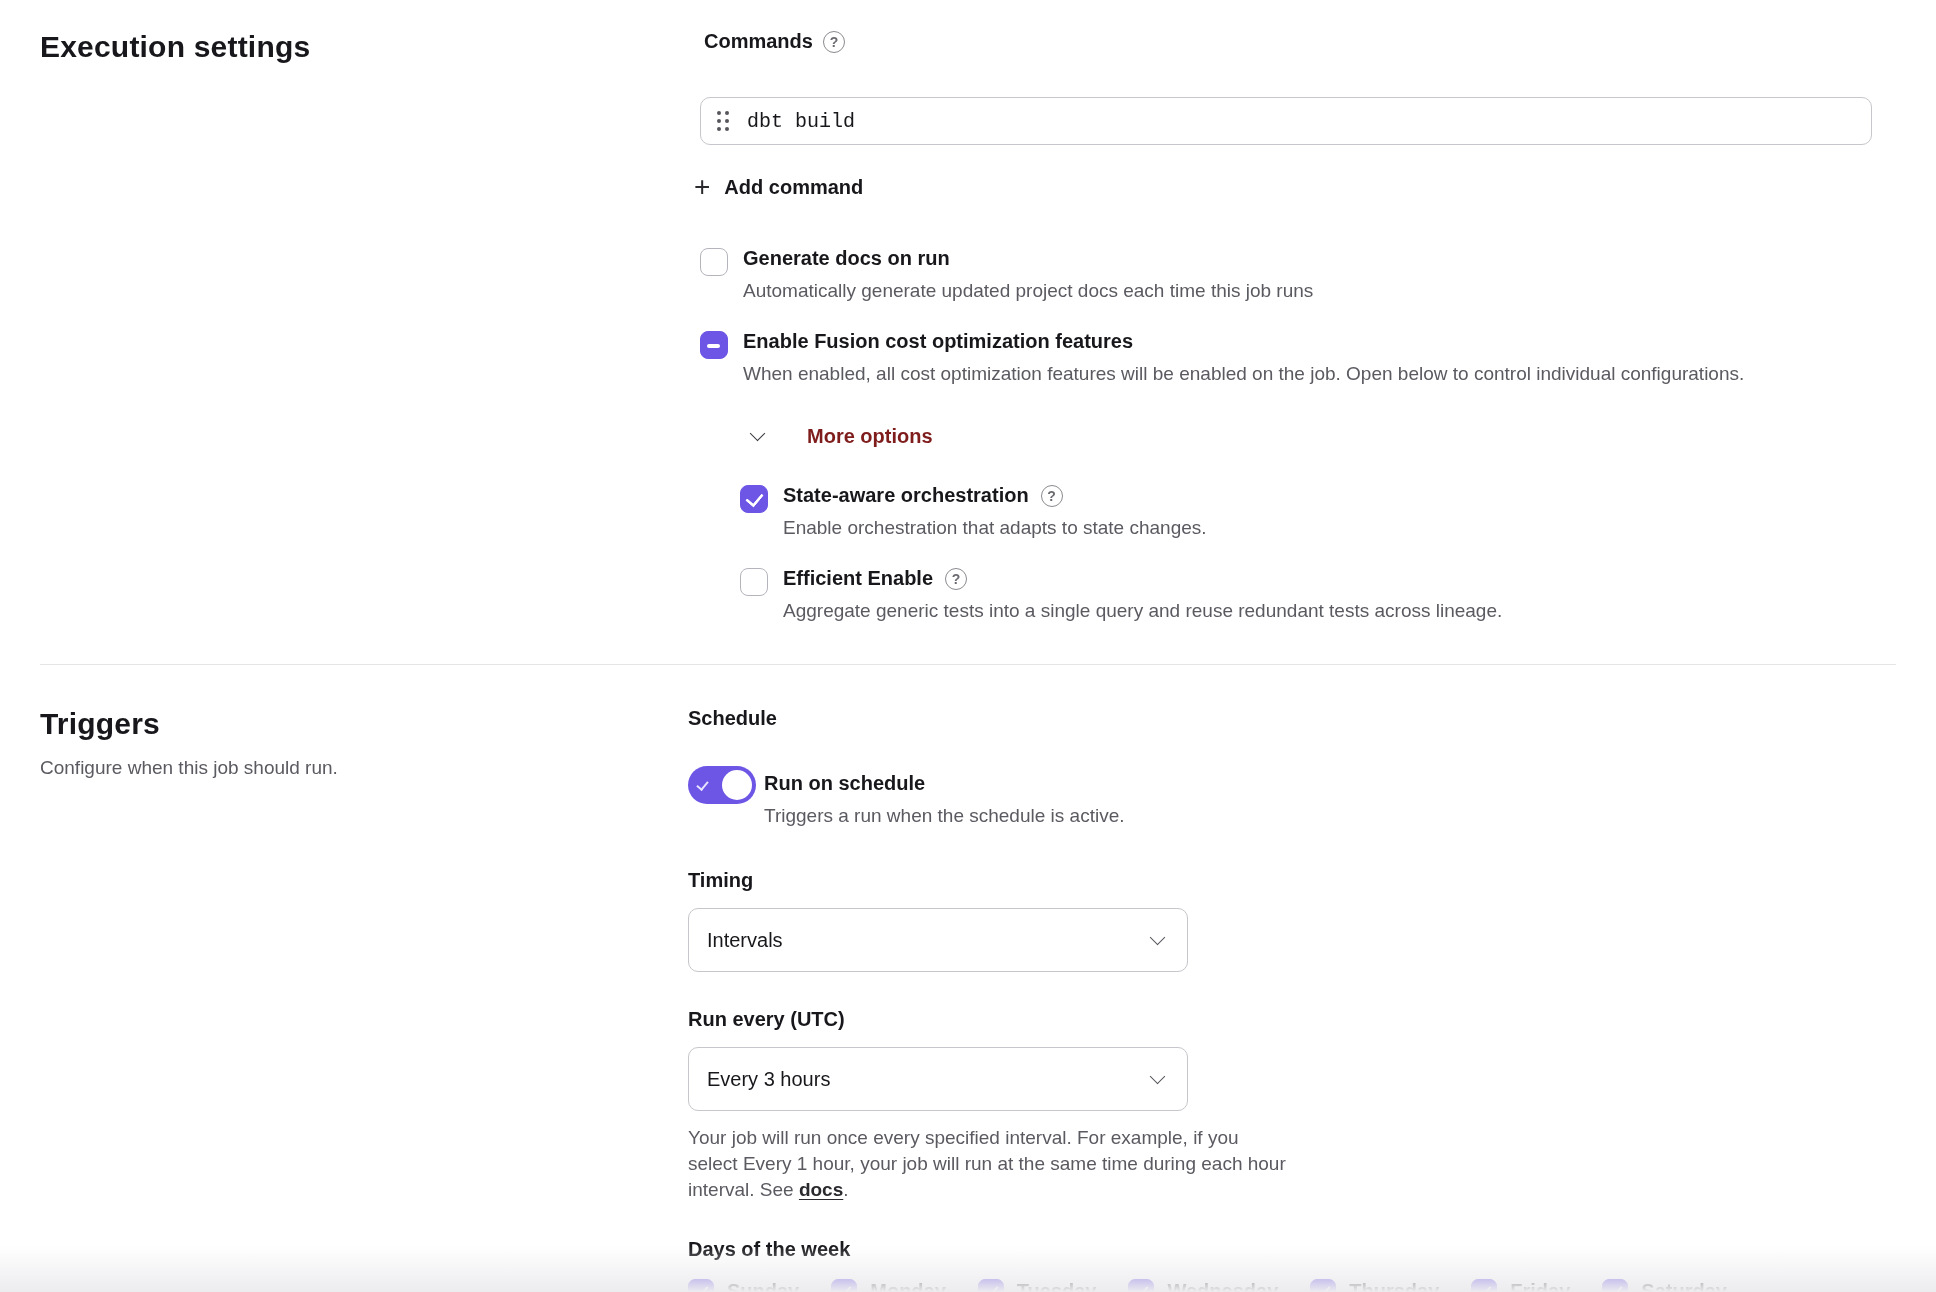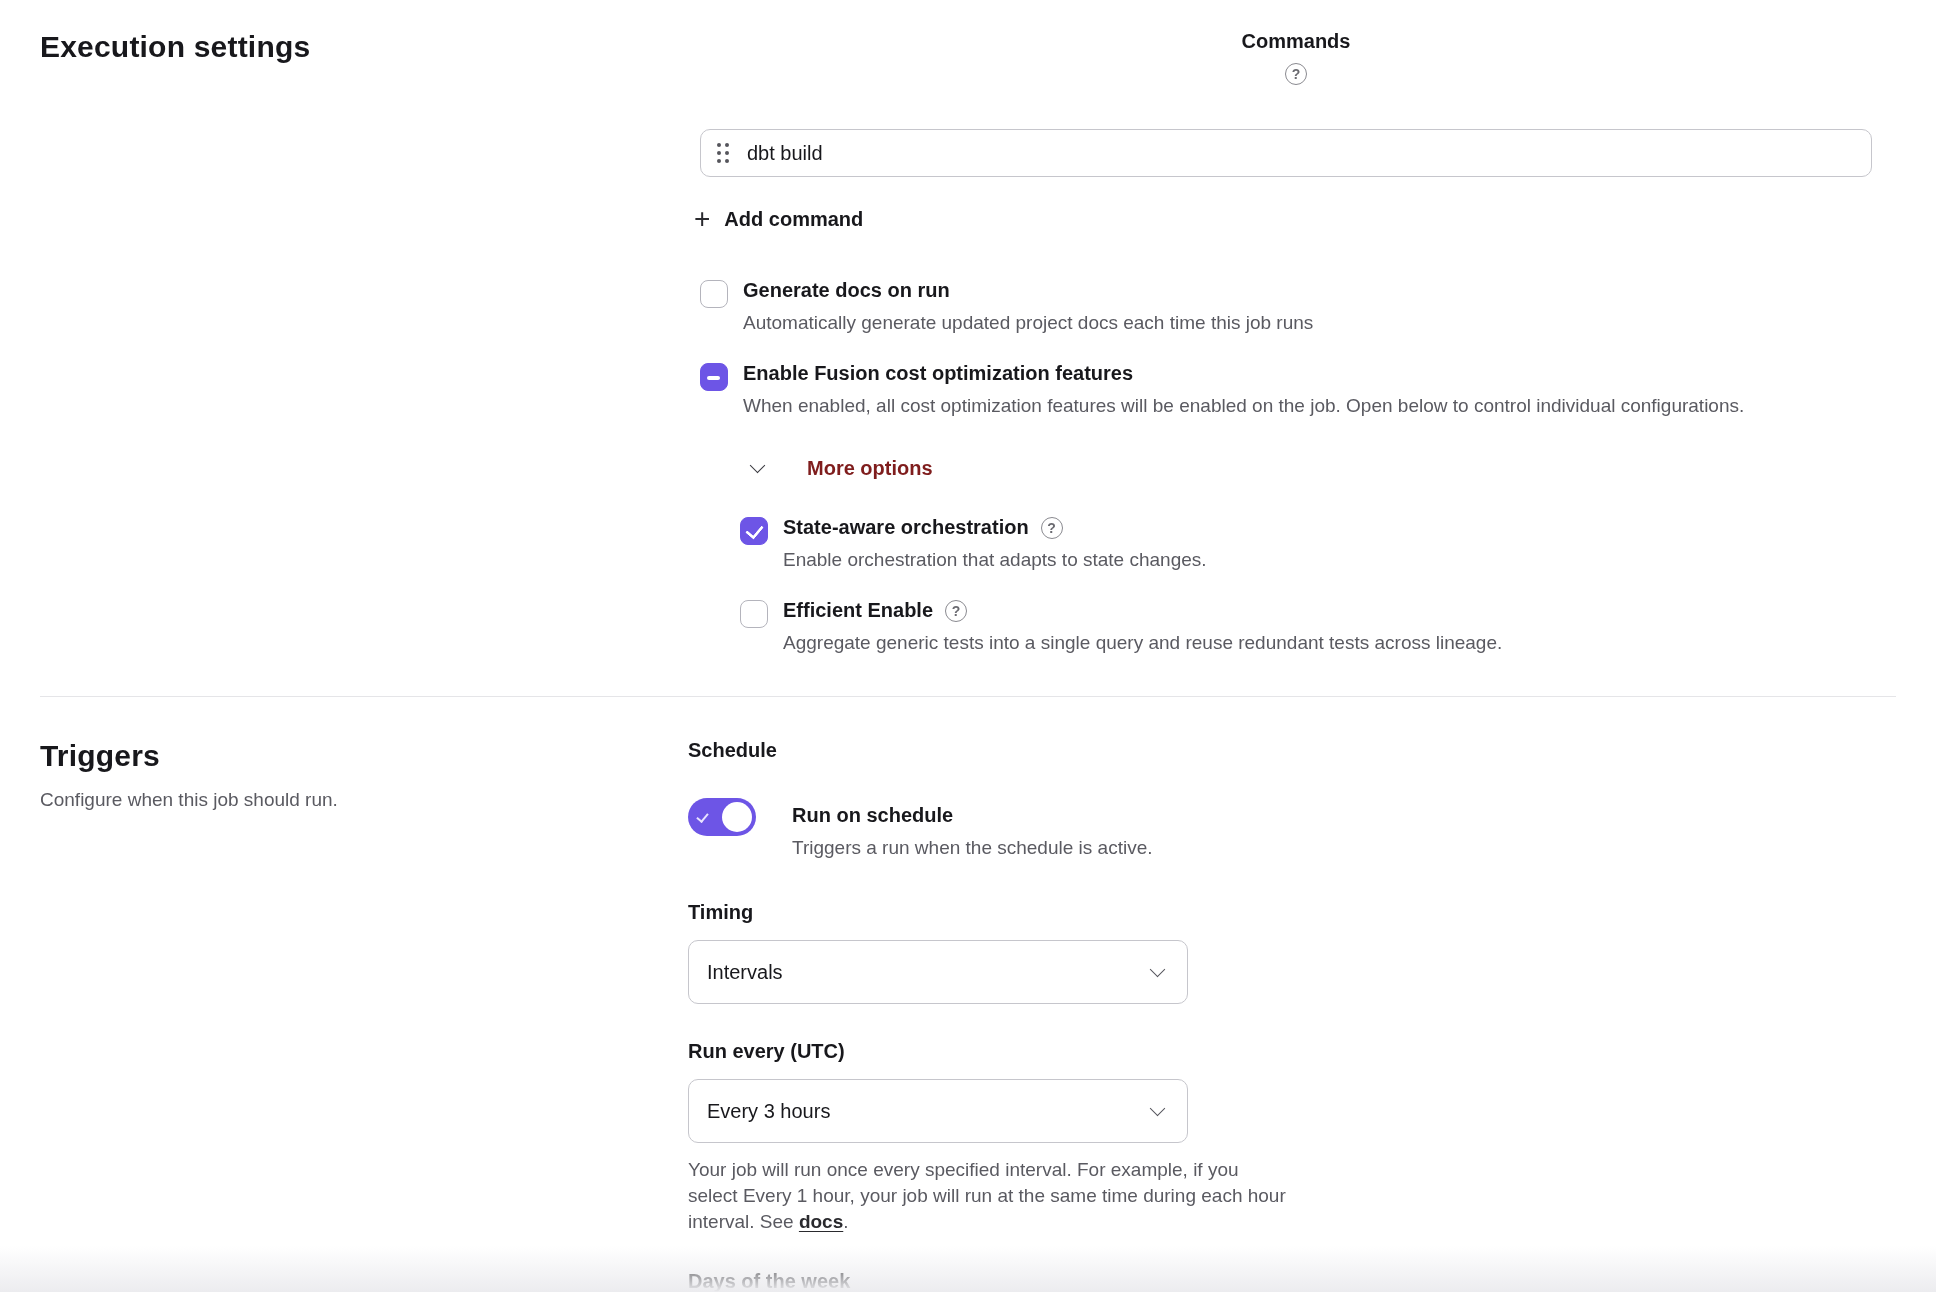--- a/index.html
+++ b/index.html
@@ -36,21 +36,21 @@
     display: flex; align-items: center; gap: 16px;
     padding: 0 16px 0 14px; background: #fff;
   }
   .drag-handle {
     display: grid; grid-template-columns: repeat(2, 4px); grid-gap: 4px;
     cursor: grab; padding: 4px 2px;
   }
   .drag-handle i { width: 4px; height: 4px; border-radius: 50%; background: #55555c; }
   .command-input {
     border: none; outline: none; flex: 1; font-size: 20px; color: #18181c;
-    font-family: Liberation Sans, sans-serif; background: transparent;
+    font-family: Liberation Mono, monospace; background: transparent;
   }
 
   .add-command {
     margin-top: 28px; margin-left: 6px;
     display: inline-flex; align-items: center; gap: 14px;
     background: none; border: none; cursor: pointer;
     font-size: 20px; font-weight: 600; color: #18181c;
     font-family: "Liberation Sans", sans-serif;
   }
   .plus-icon { font-size: 28px; font-weight: 300; color: #2a2a2e; line-height: 1; }
@@ -91,21 +91,21 @@
   .chevron {
     width: 11px; height: 11px;
     border-right: 1.8px solid #3a3a40; border-bottom: 1.8px solid #3a3a40;
     transform: rotate(45deg); margin-top: -6px;
   }
   .sub-cbs { margin-left: 40px; margin-top: 36px; }
 
   .divider { border: none; border-top: 1px solid #e5e5e8; margin: 42px 40px 0 40px; }
 
   
-  .toggle-row { display: flex; align-items: flex-start; gap: 36px; margin-top: 36px; }
+  .toggle-row { display: flex; align-items: flex-start; gap: 8px; margin-top: 36px; }
   .toggle {
     position: relative; width: 68px; height: 38px; border-radius: 19px;
     background: #6d55e6; cursor: pointer; flex: 0 0 68px; border: none;
   }
   .toggle .knob {
     position: absolute; right: 4px; top: 4px; width: 30px; height: 30px;
     border-radius: 50%; background: #fff;
   }
   .toggle .tick {
     position: absolute; left: 11px; top: 13px; width: 7px; height: 11px;
@@ -151,21 +151,21 @@
 <body>
 
 <div class="page">
 
   <section class="section">
     <div class="section-left">
       <h1 class="section-title">Execution settings</h1>
     </div>
     <div class="section-right">
 
-      <div class="field-label-row" style="margin-left:16px;flex-direction:column;">
+      <div class="field-label-row" style="margin-left:16px;">
         <span class="field-label">Commands</span>
         <span class="help-icon">?</span>
       </div>
 
       <div class="command-input-wrap">
         <span class="drag-handle">
           <i></i>
             <i></i>
             <i></i>
             <i></i>

